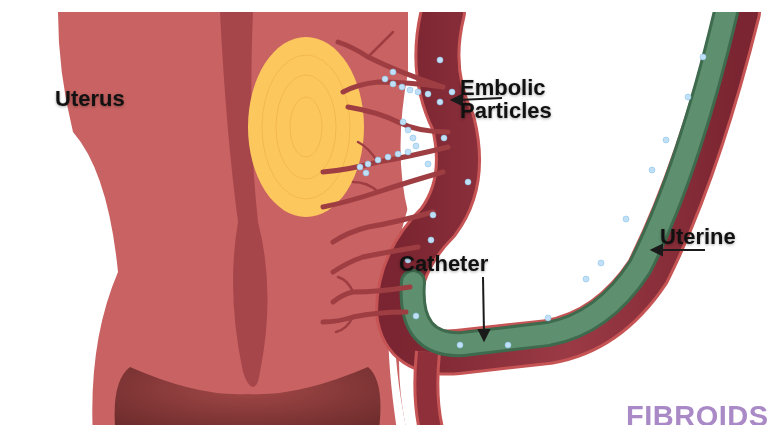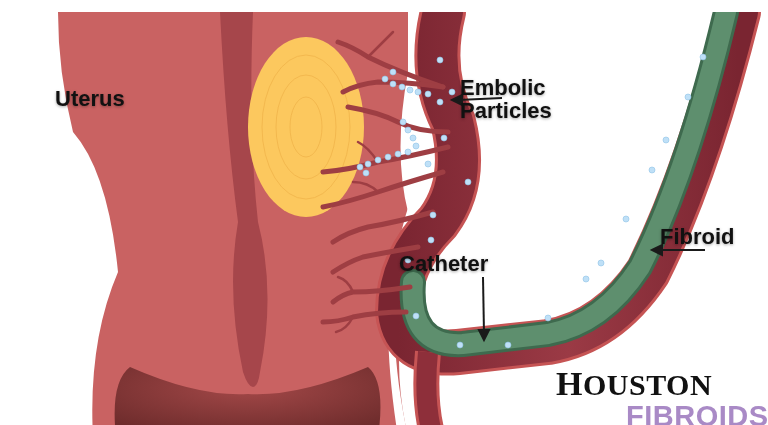--- a/index.html
+++ b/index.html
@@ -125,18 +125,17 @@
     </g>
   </svg>
 
   <div class="lbl" style="left:55px;top:75px;font-size:22px;">Uterus</div>
   <div class="lbl" style="left:460px;top:64px;font-size:22px;">
     <div>Embolic</div>
     <div>Particles</div>
   </div>
   <div class="lbl" style="left:399px;top:240px;font-size:22px;">Catheter</div>
   <div class="lbl" style="left:660px;top:213px;font-size:22px;">
-    <div>Fibroid</div>
+    <div>Uterine</div>
   </div>
 
-  <div class="logo-top"><span style="font-size:34px;">H</span><span style="font-variant:small-caps;font-size:30px;">OUSTON</span></div>
   <div class="logo-bottom">FIBROIDS</div>
 </div>
 
 </body></html>

